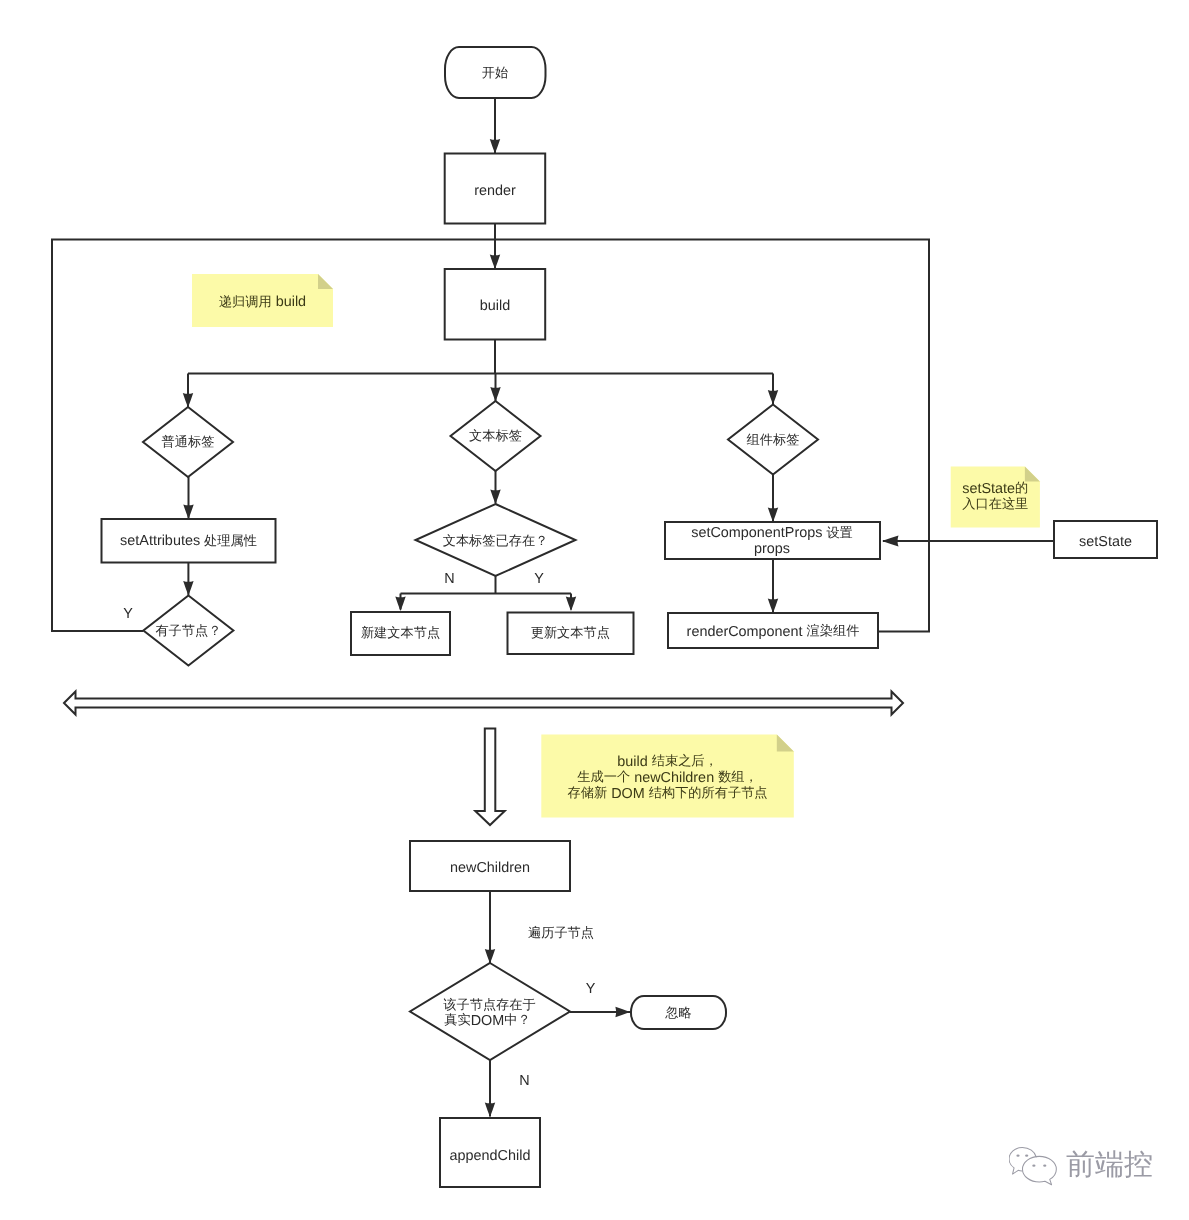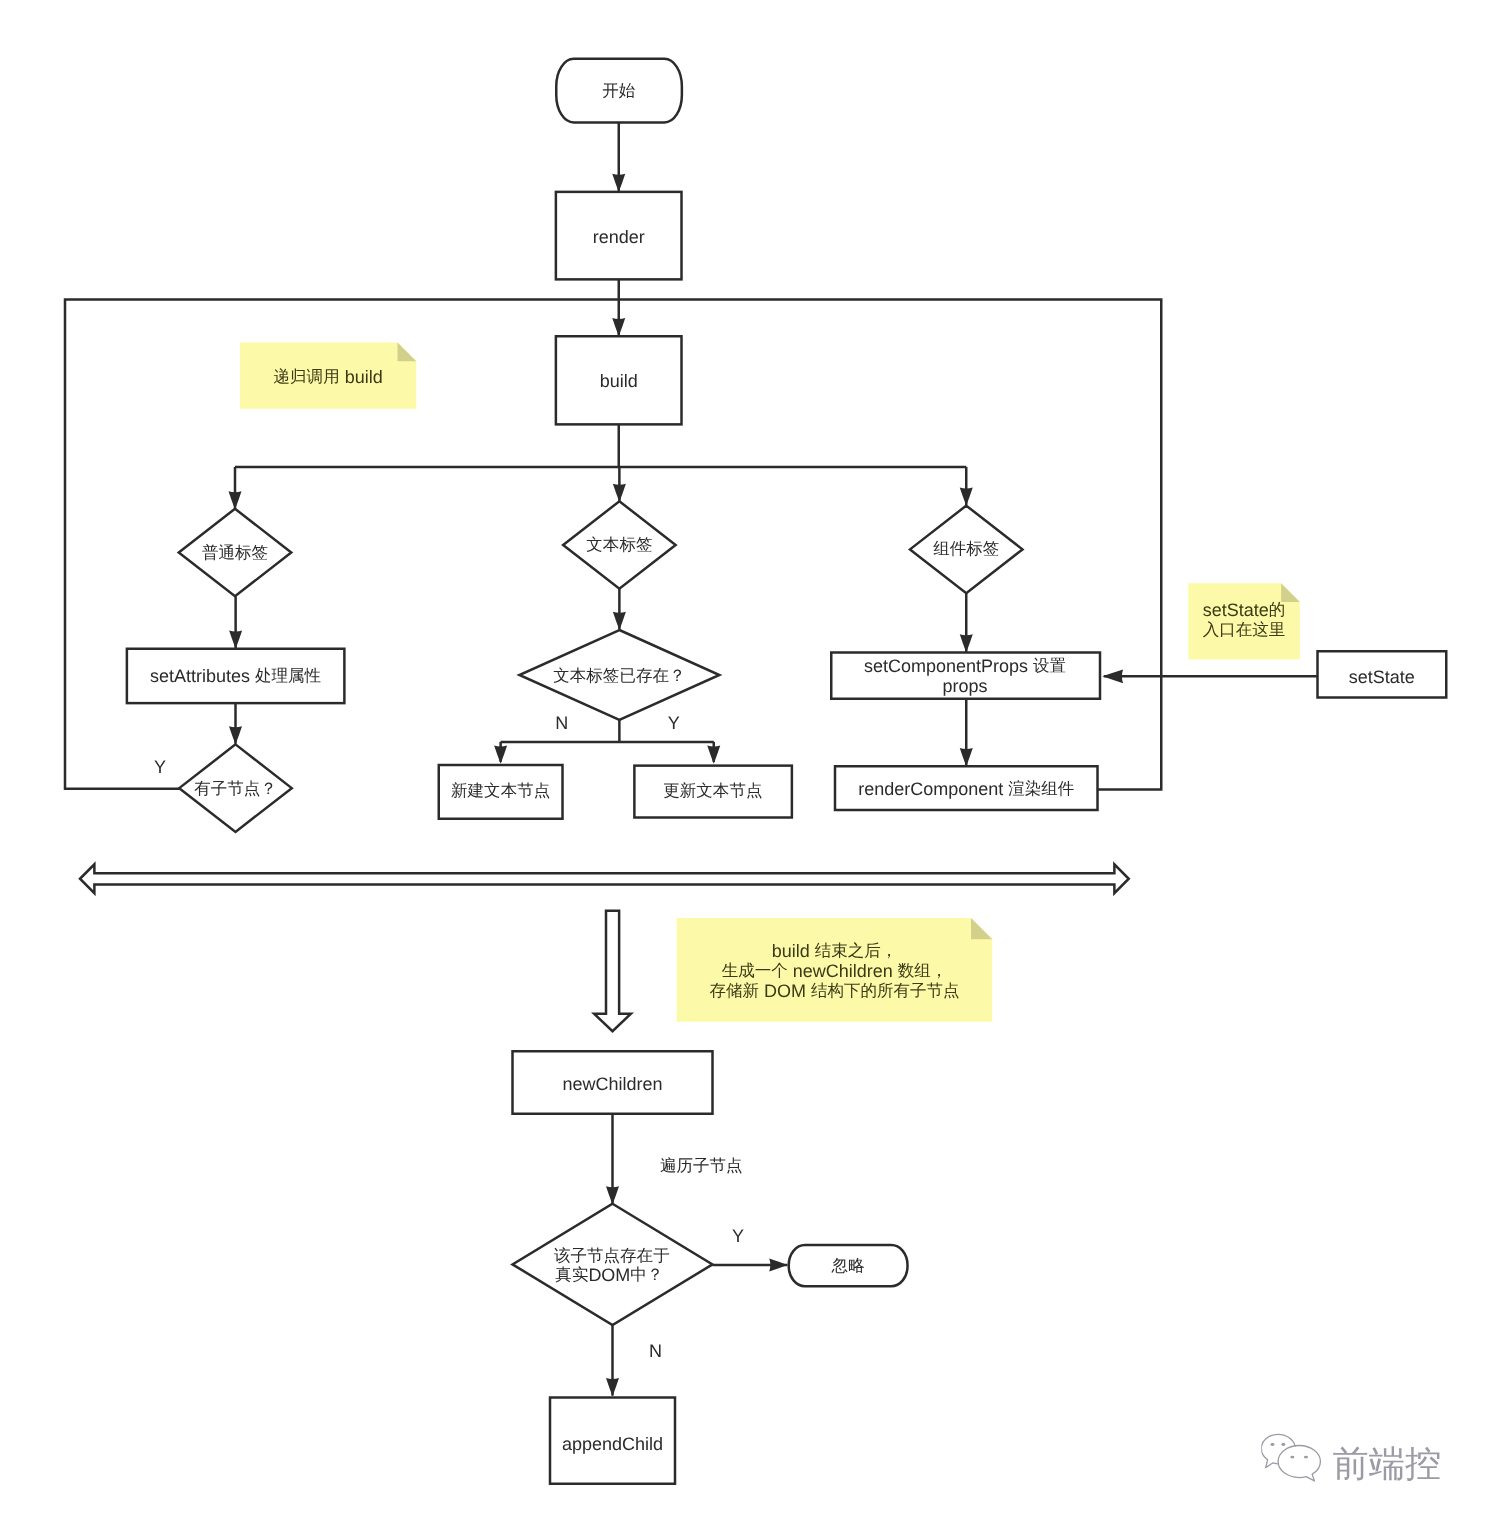--- a/index.html
+++ b/index.html
@@ -11,21 +11,21 @@
   .conn{fill:none;stroke:#2b2b2b;stroke-width:2;}
   .head{fill:#2b2b2b;stroke:none;}
   .hollow{fill:#ffffff;stroke:#2b2b2b;stroke-width:2;stroke-linejoin:miter;}
   .note{fill:#fcfaa8;stroke:none;}
   .notefold{fill:#d2d08a;stroke:none;}
   text{font-family:"Liberation Sans",sans-serif;fill:#2b2b2b;
        dominant-baseline:middle;text-anchor:middle;}
   .t15{font-size:14.4px;}
   .notetext{font-size:14.4px;fill:#3b3a16;}
   .cjk{font-size:0.918em;}
-  .wm{position:absolute;left:1009px;top:1143px;display:flex;align-items:flex-end;}
+  .wm{position:absolute;left:1009px;top:1143px;display:flex;align-items:flex-start;}
   .wm-text{font-size:29px;line-height:1;color:#9b9ba5;margin-left:9px;margin-top:8px;
            font-family:"Liberation Sans",sans-serif;}
 </style>
 </head>
 <body>
 
 <div id="stage">
   <svg id="chart" width="1189" height="1220" viewBox="0 0 1189 1220">
 <g>
 <rect class="shape" x="445" y="47" width="100.5" height="51" rx="14" ry="22"></rect>

